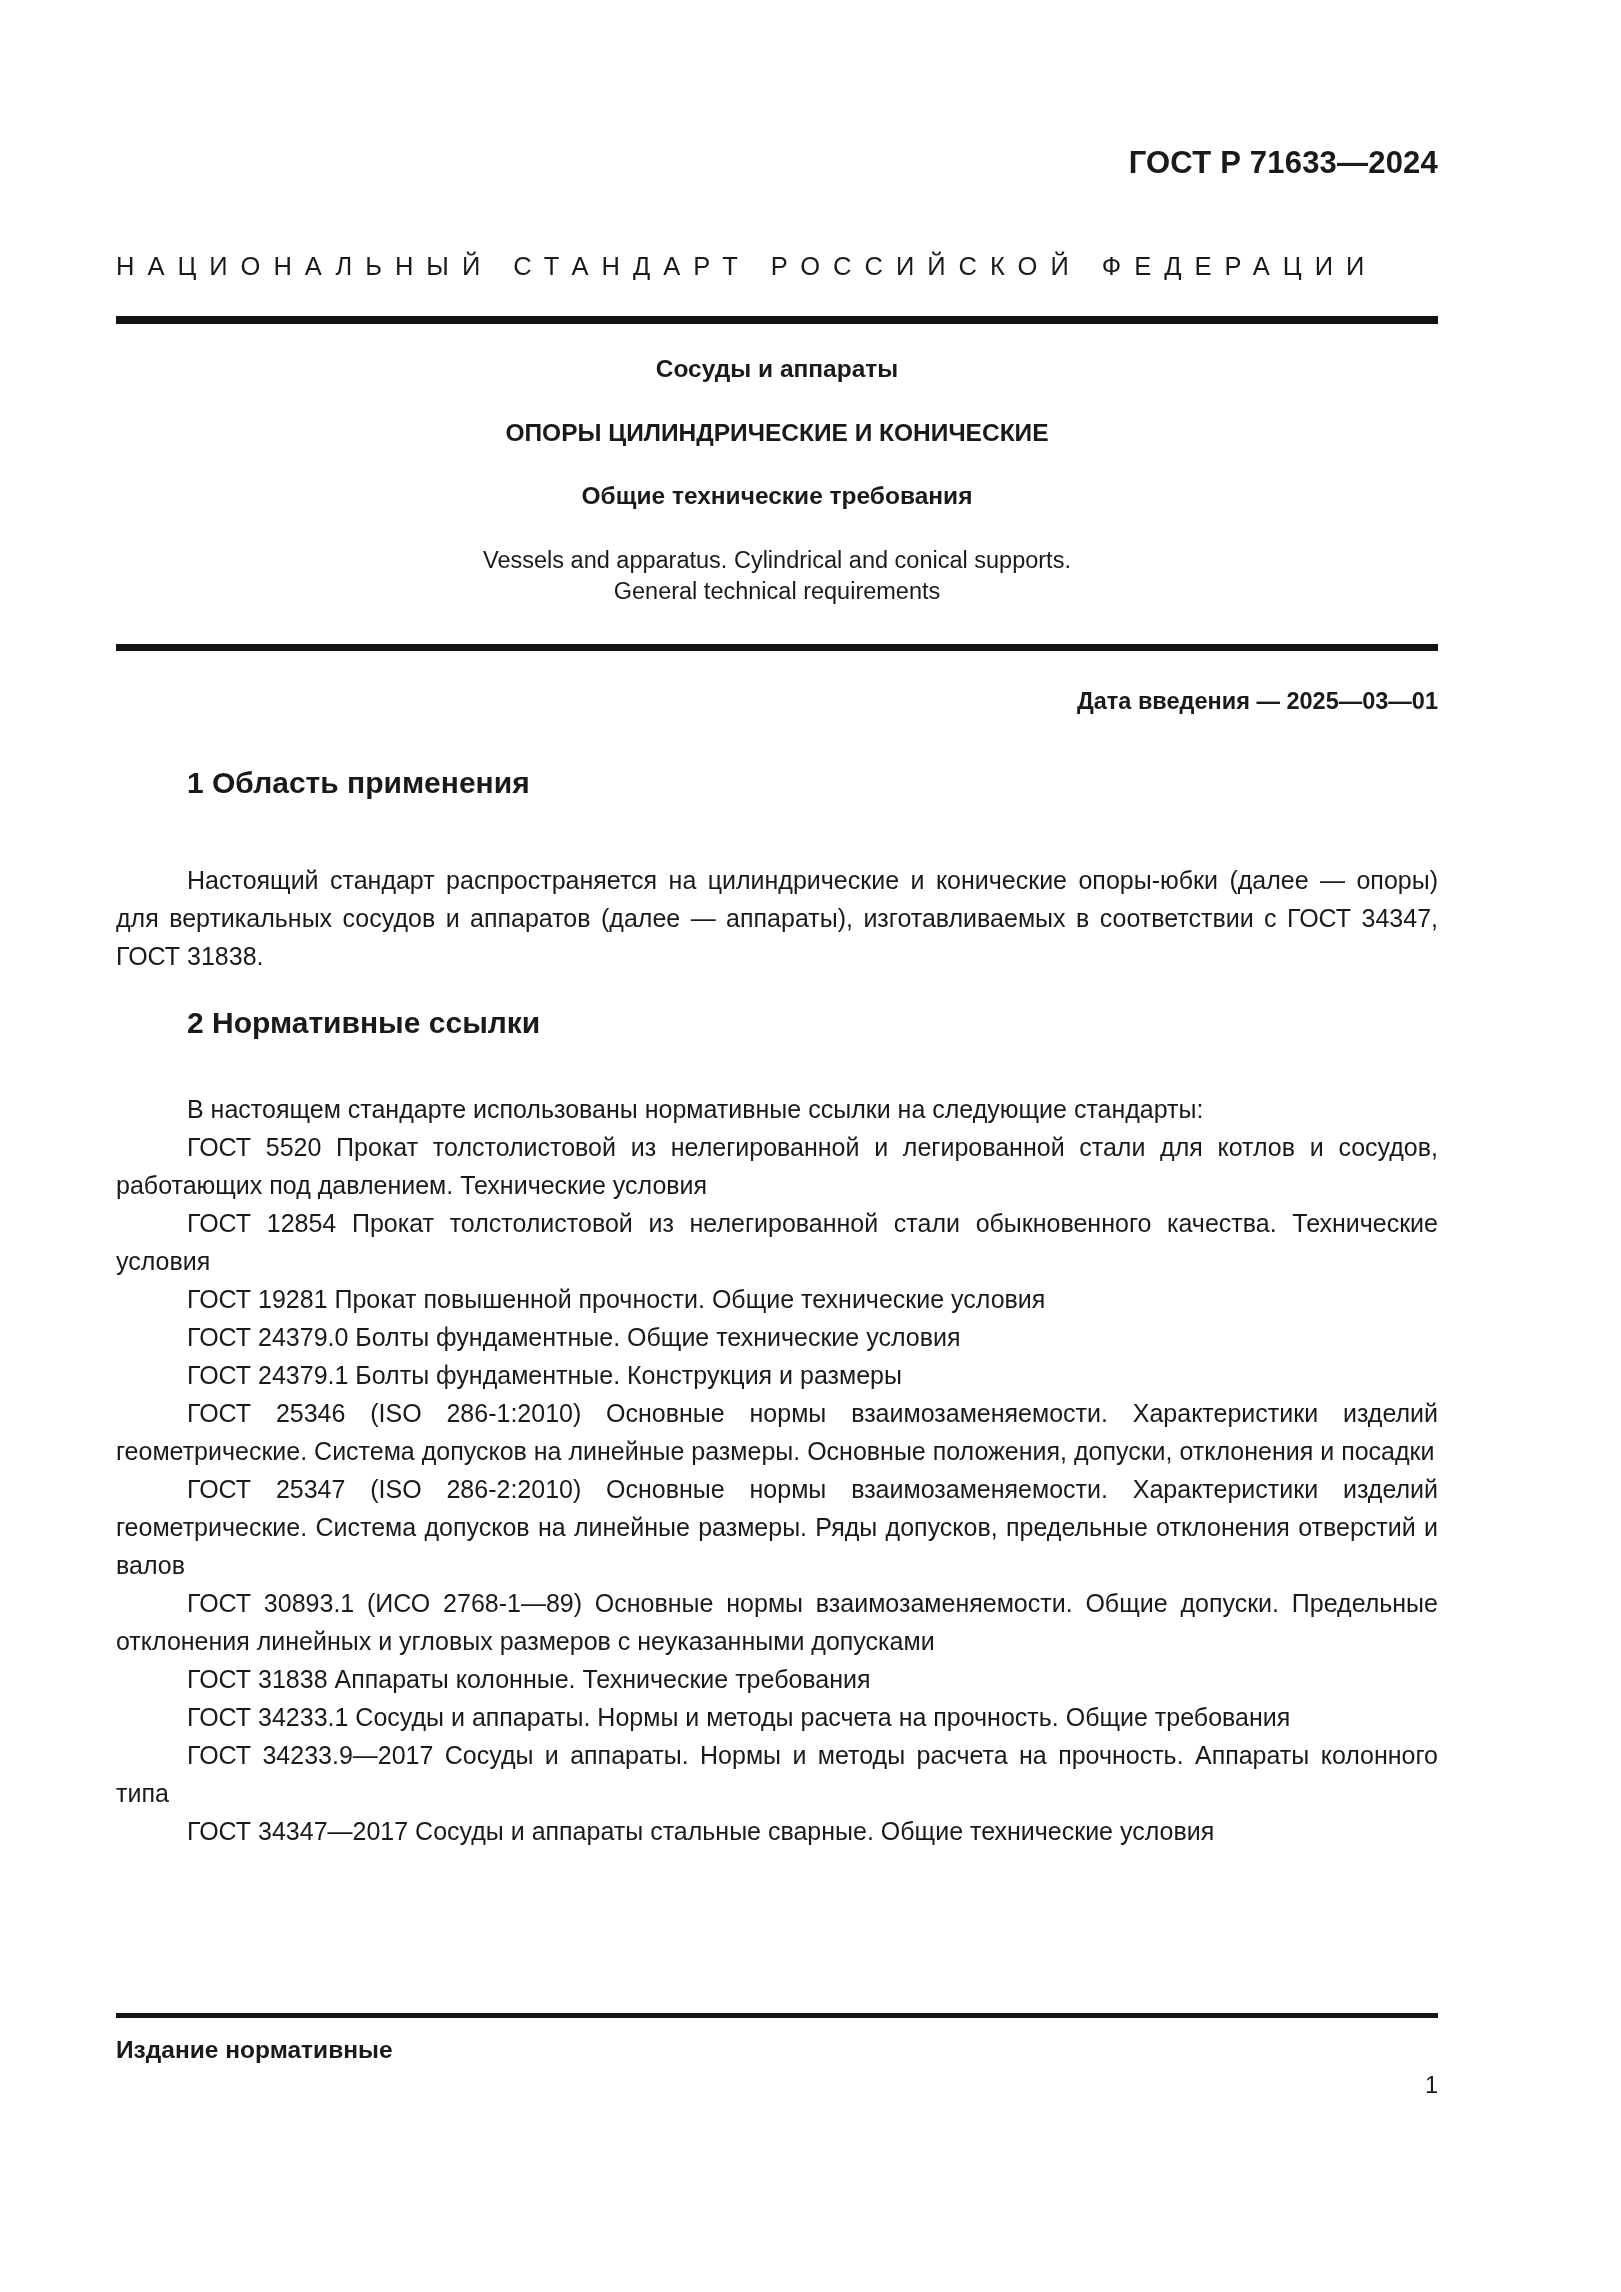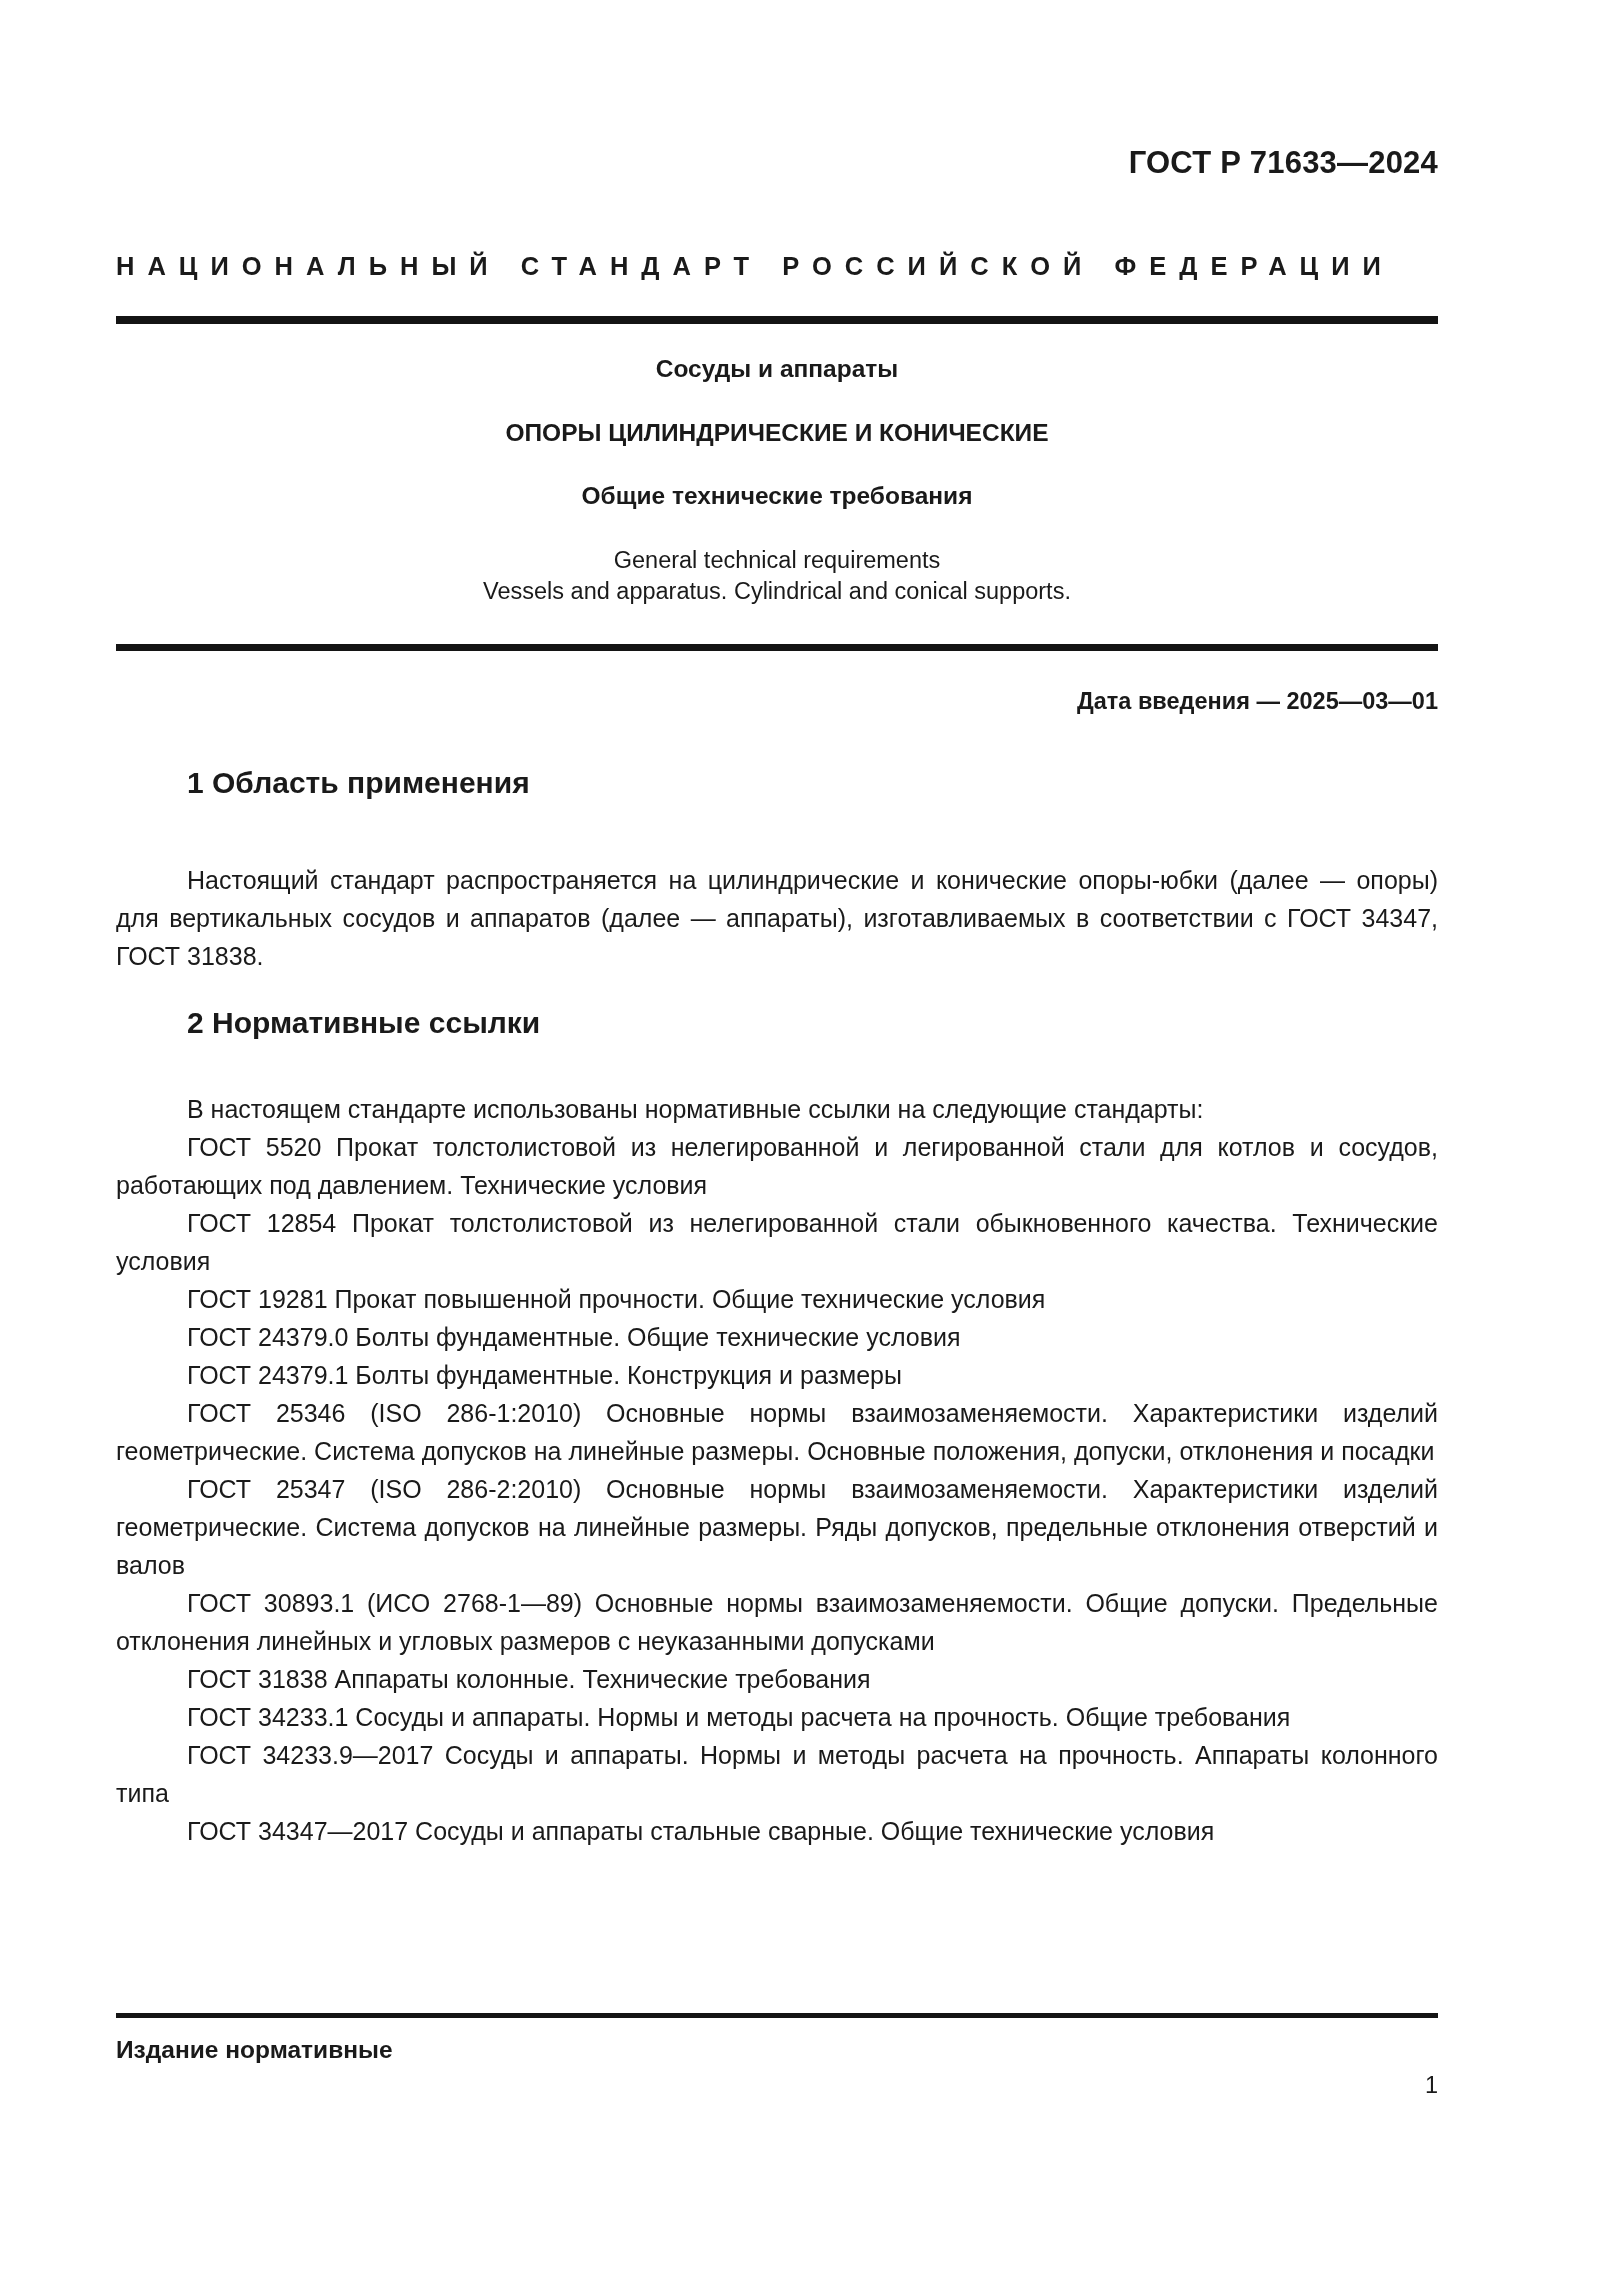--- a/index.html
+++ b/index.html
@@ -30,21 +30,21 @@
       letter-spacing: 0.2px;
       white-space: nowrap;
       margin-left: 41px;
     }
     .national {
       position: absolute;
       left: 0;
       width: 1322px;
       top: 252px;
       font-size: 25.5px;
-      font-weight: bold;
+      font-weight: normal;
       letter-spacing: 13px;
       white-space: nowrap;
       text-align: justify;
     }
     .rule {
       position: absolute;
       left: 0;
       width: 1322px;
       background: #141414;
     }
@@ -131,22 +131,22 @@
   <div class="designation">ГОСТ Р 71633—2024</div>
 
   <div class="national">НАЦИОНАЛЬНЫЙ СТАНДАРТ РОССИЙСКОЙ ФЕДЕРАЦИИ</div>
 
   <div class="rule top"></div>
 
   <div class="title-block title-line1">Сосуды и аппараты</div>
   <div class="title-block title-line2">ОПОРЫ ЦИЛИНДРИЧЕСКИЕ И КОНИЧЕСКИЕ</div>
   <div class="title-block title-line3">Общие технические требования</div>
   <div class="title-block title-en">
+    <div>Vessels and apparatus. Cylindrical and conical supports.</div>
     <div>General technical requirements</div>
-    <div>Vessels and apparatus. Cylindrical and conical supports.</div>
   </div>
 
   <div class="rule mid"></div>
 
   <div class="intro-date">Дата введения — 2025—03—01</div>
 
   <div class="section-heading sh1">1  Область применения</div>
   <div class="body-text bt1">
     <p>Настоящий стандарт распространяется на цилиндрические и конические опоры-юбки (далее — опоры) для вертикальных сосудов и аппаратов (далее — аппараты), изготавливаемых в соответствии с ГОСТ 34347, ГОСТ 31838.</p>
   </div>

